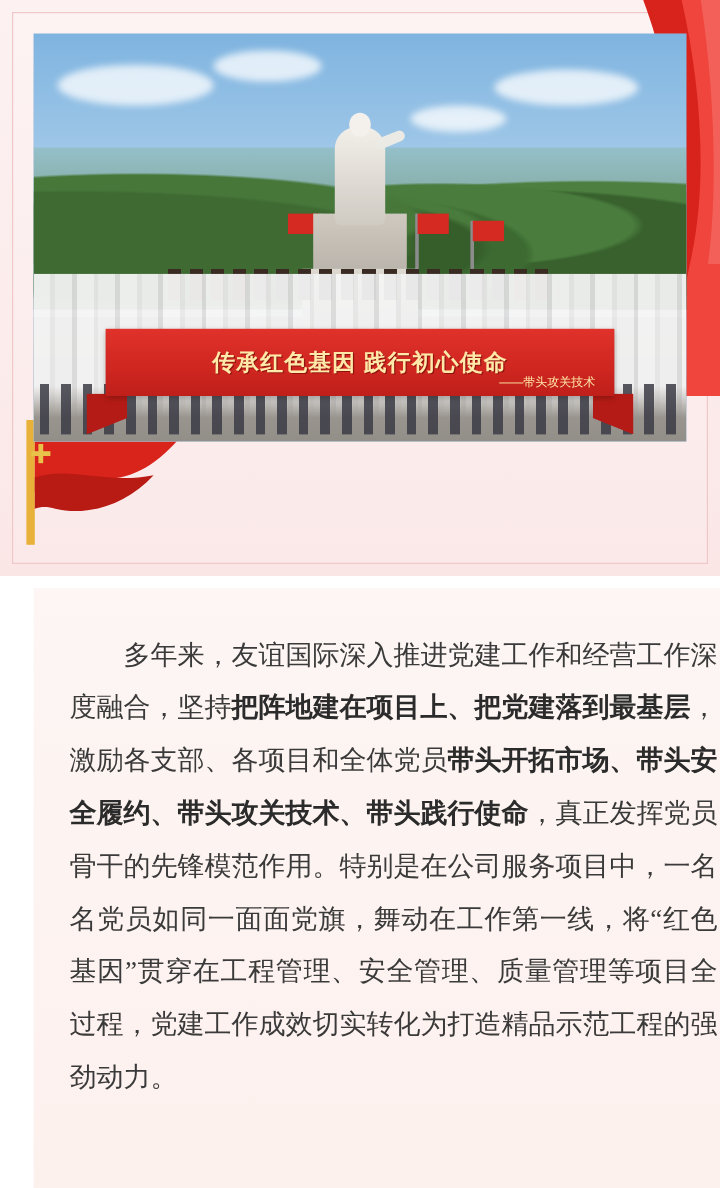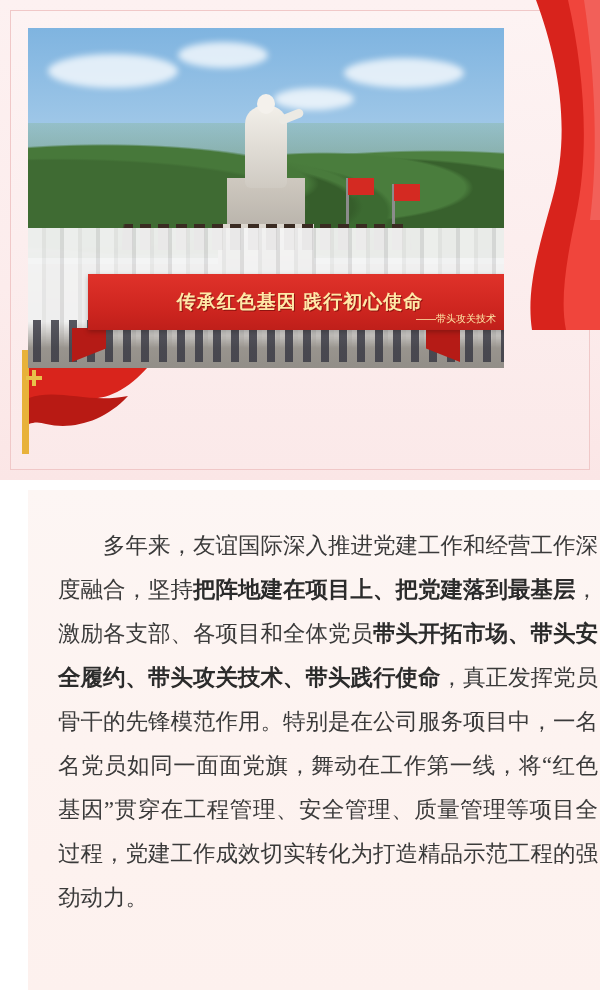--- a/index.html
+++ b/index.html
@@ -46,21 +46,21 @@
   .flag-deco {
     position: absolute;
     left: 8px; bottom: 24px;
     width: 150px; height: 110px;
     pointer-events: none;
   }
 
   .photo-frame {
     position: absolute;
     left: 28px; top: 28px;
-    width: 476px; height: 340px;
+    width: 544px; height: 340px;
     overflow: hidden;
     background: #8fb6d8;
   }
 
   
   .sky {
     position:absolute; inset:0;
     background: linear-gradient(180deg,#7fb4e0 0%, #a9cdea 38%, #cfe2f0 55%, #dce9f2 62%);
   }
   .cloud { position:absolute; background:rgba(255,255,255,.75); border-radius:50%; filter: blur(3px); }

